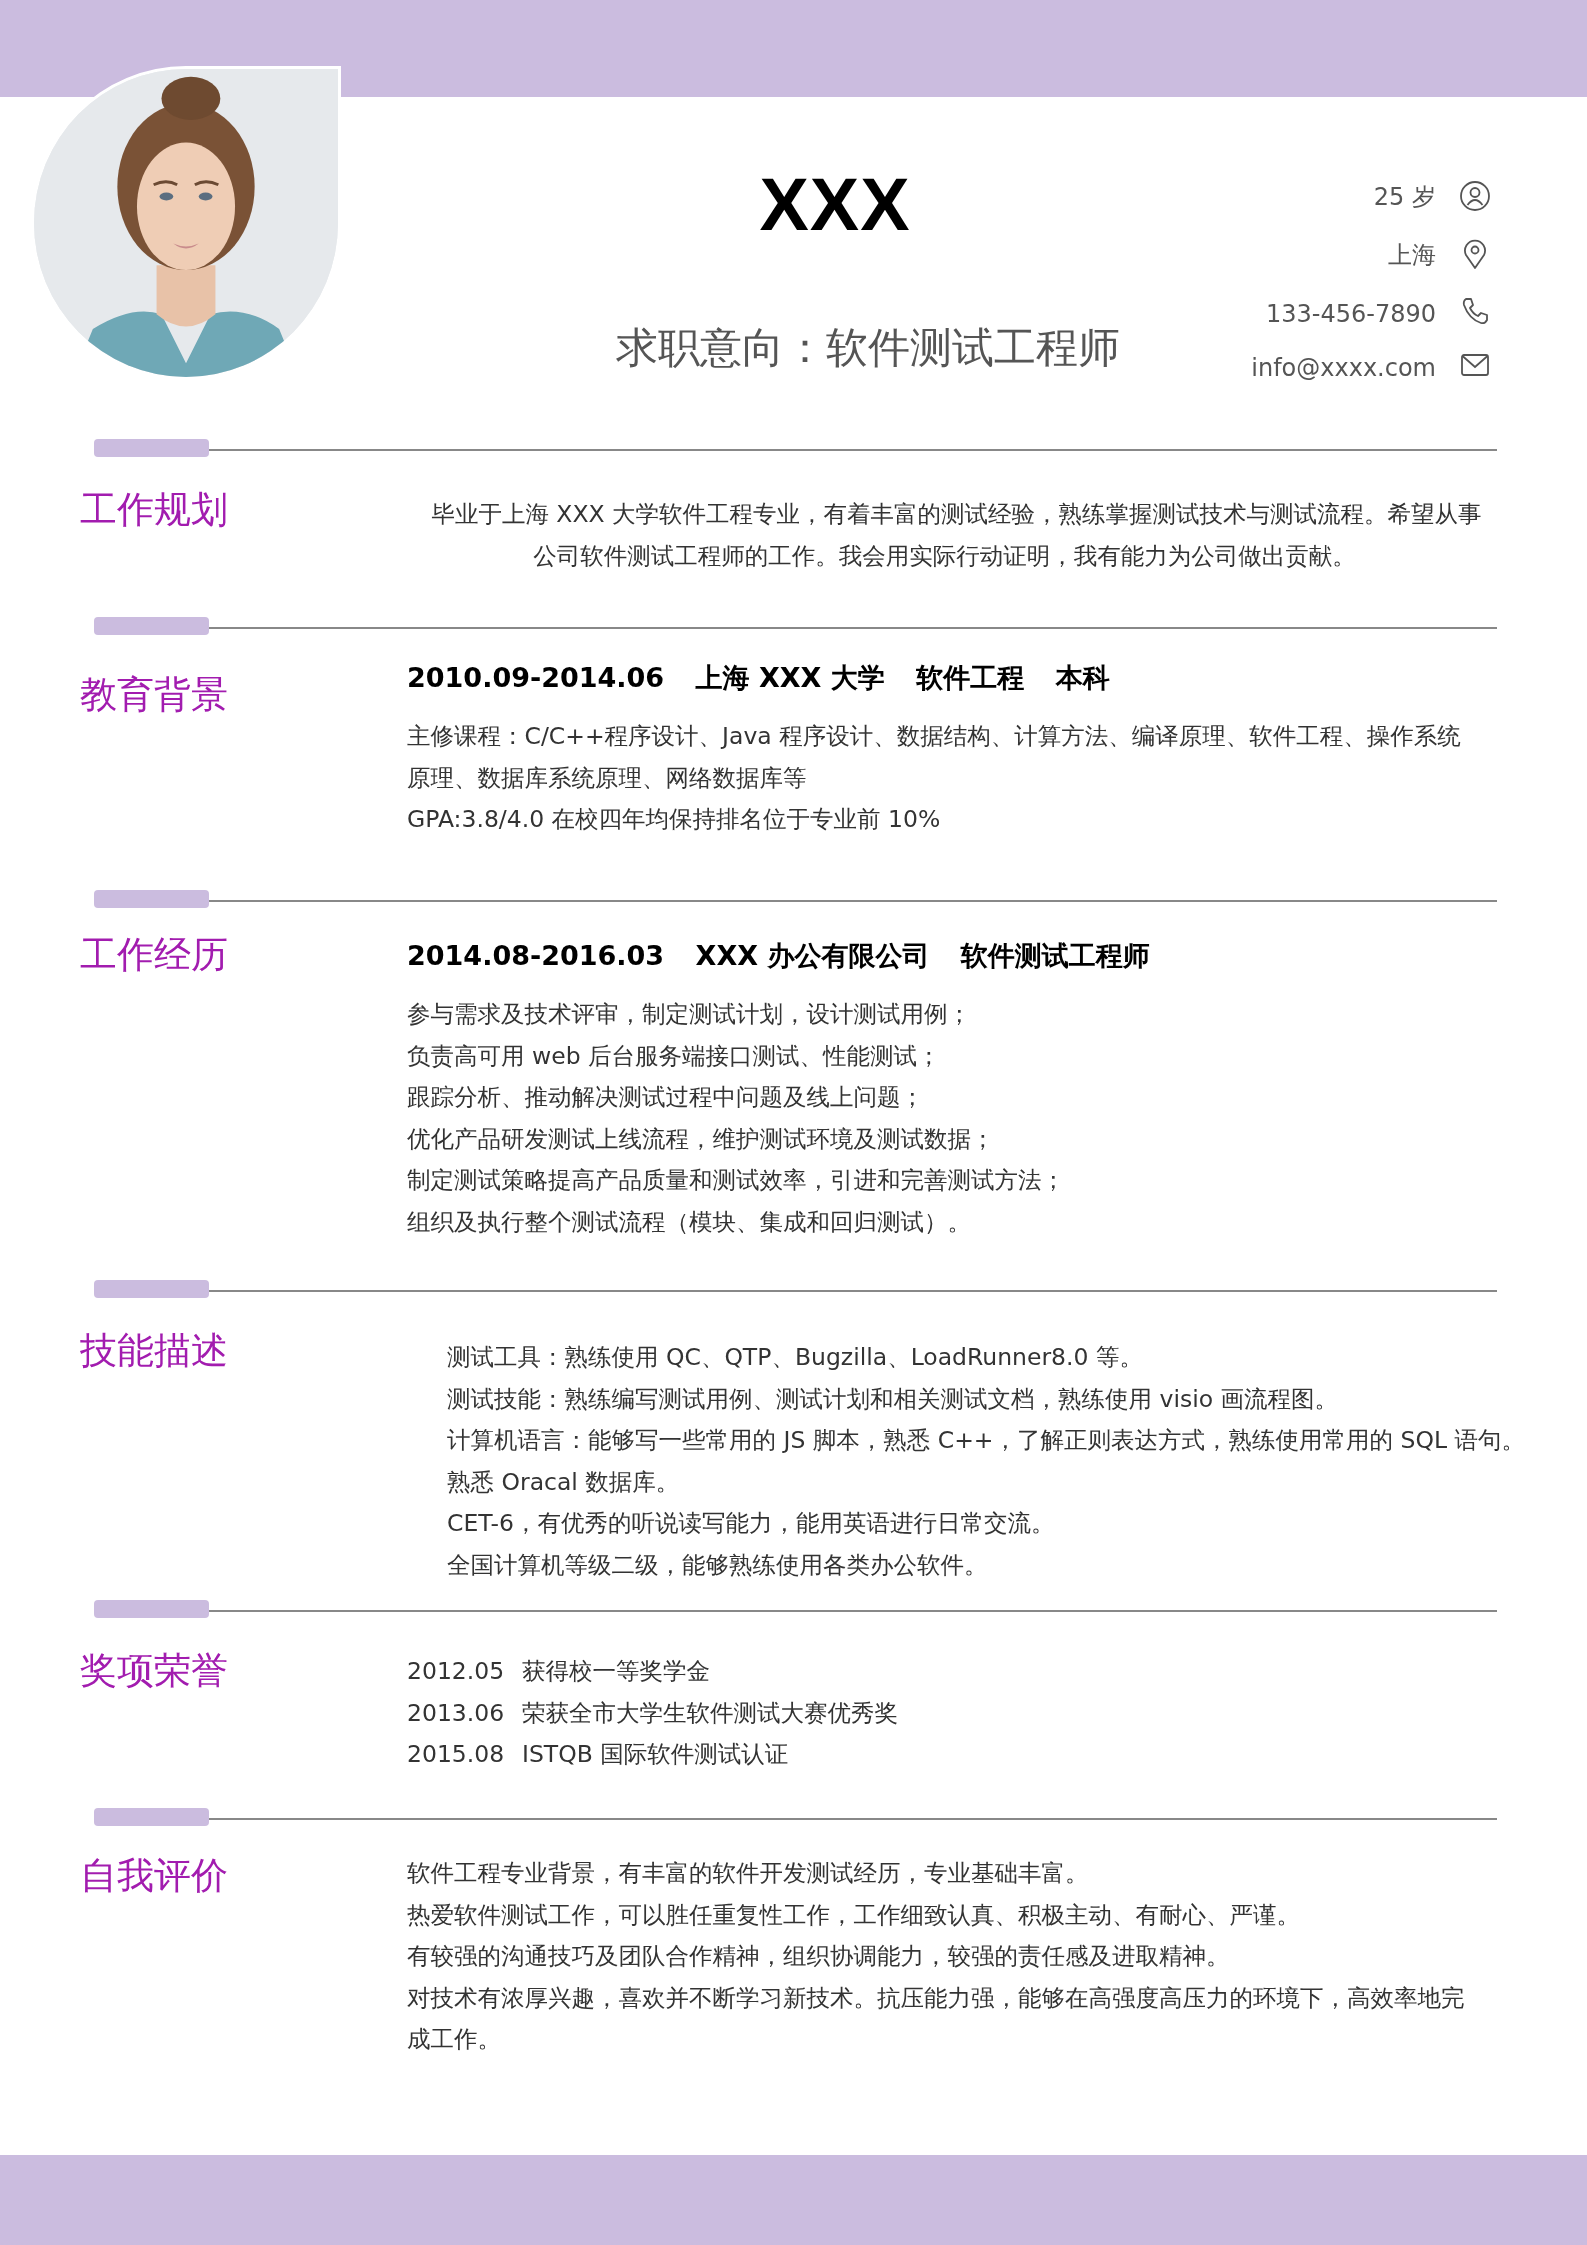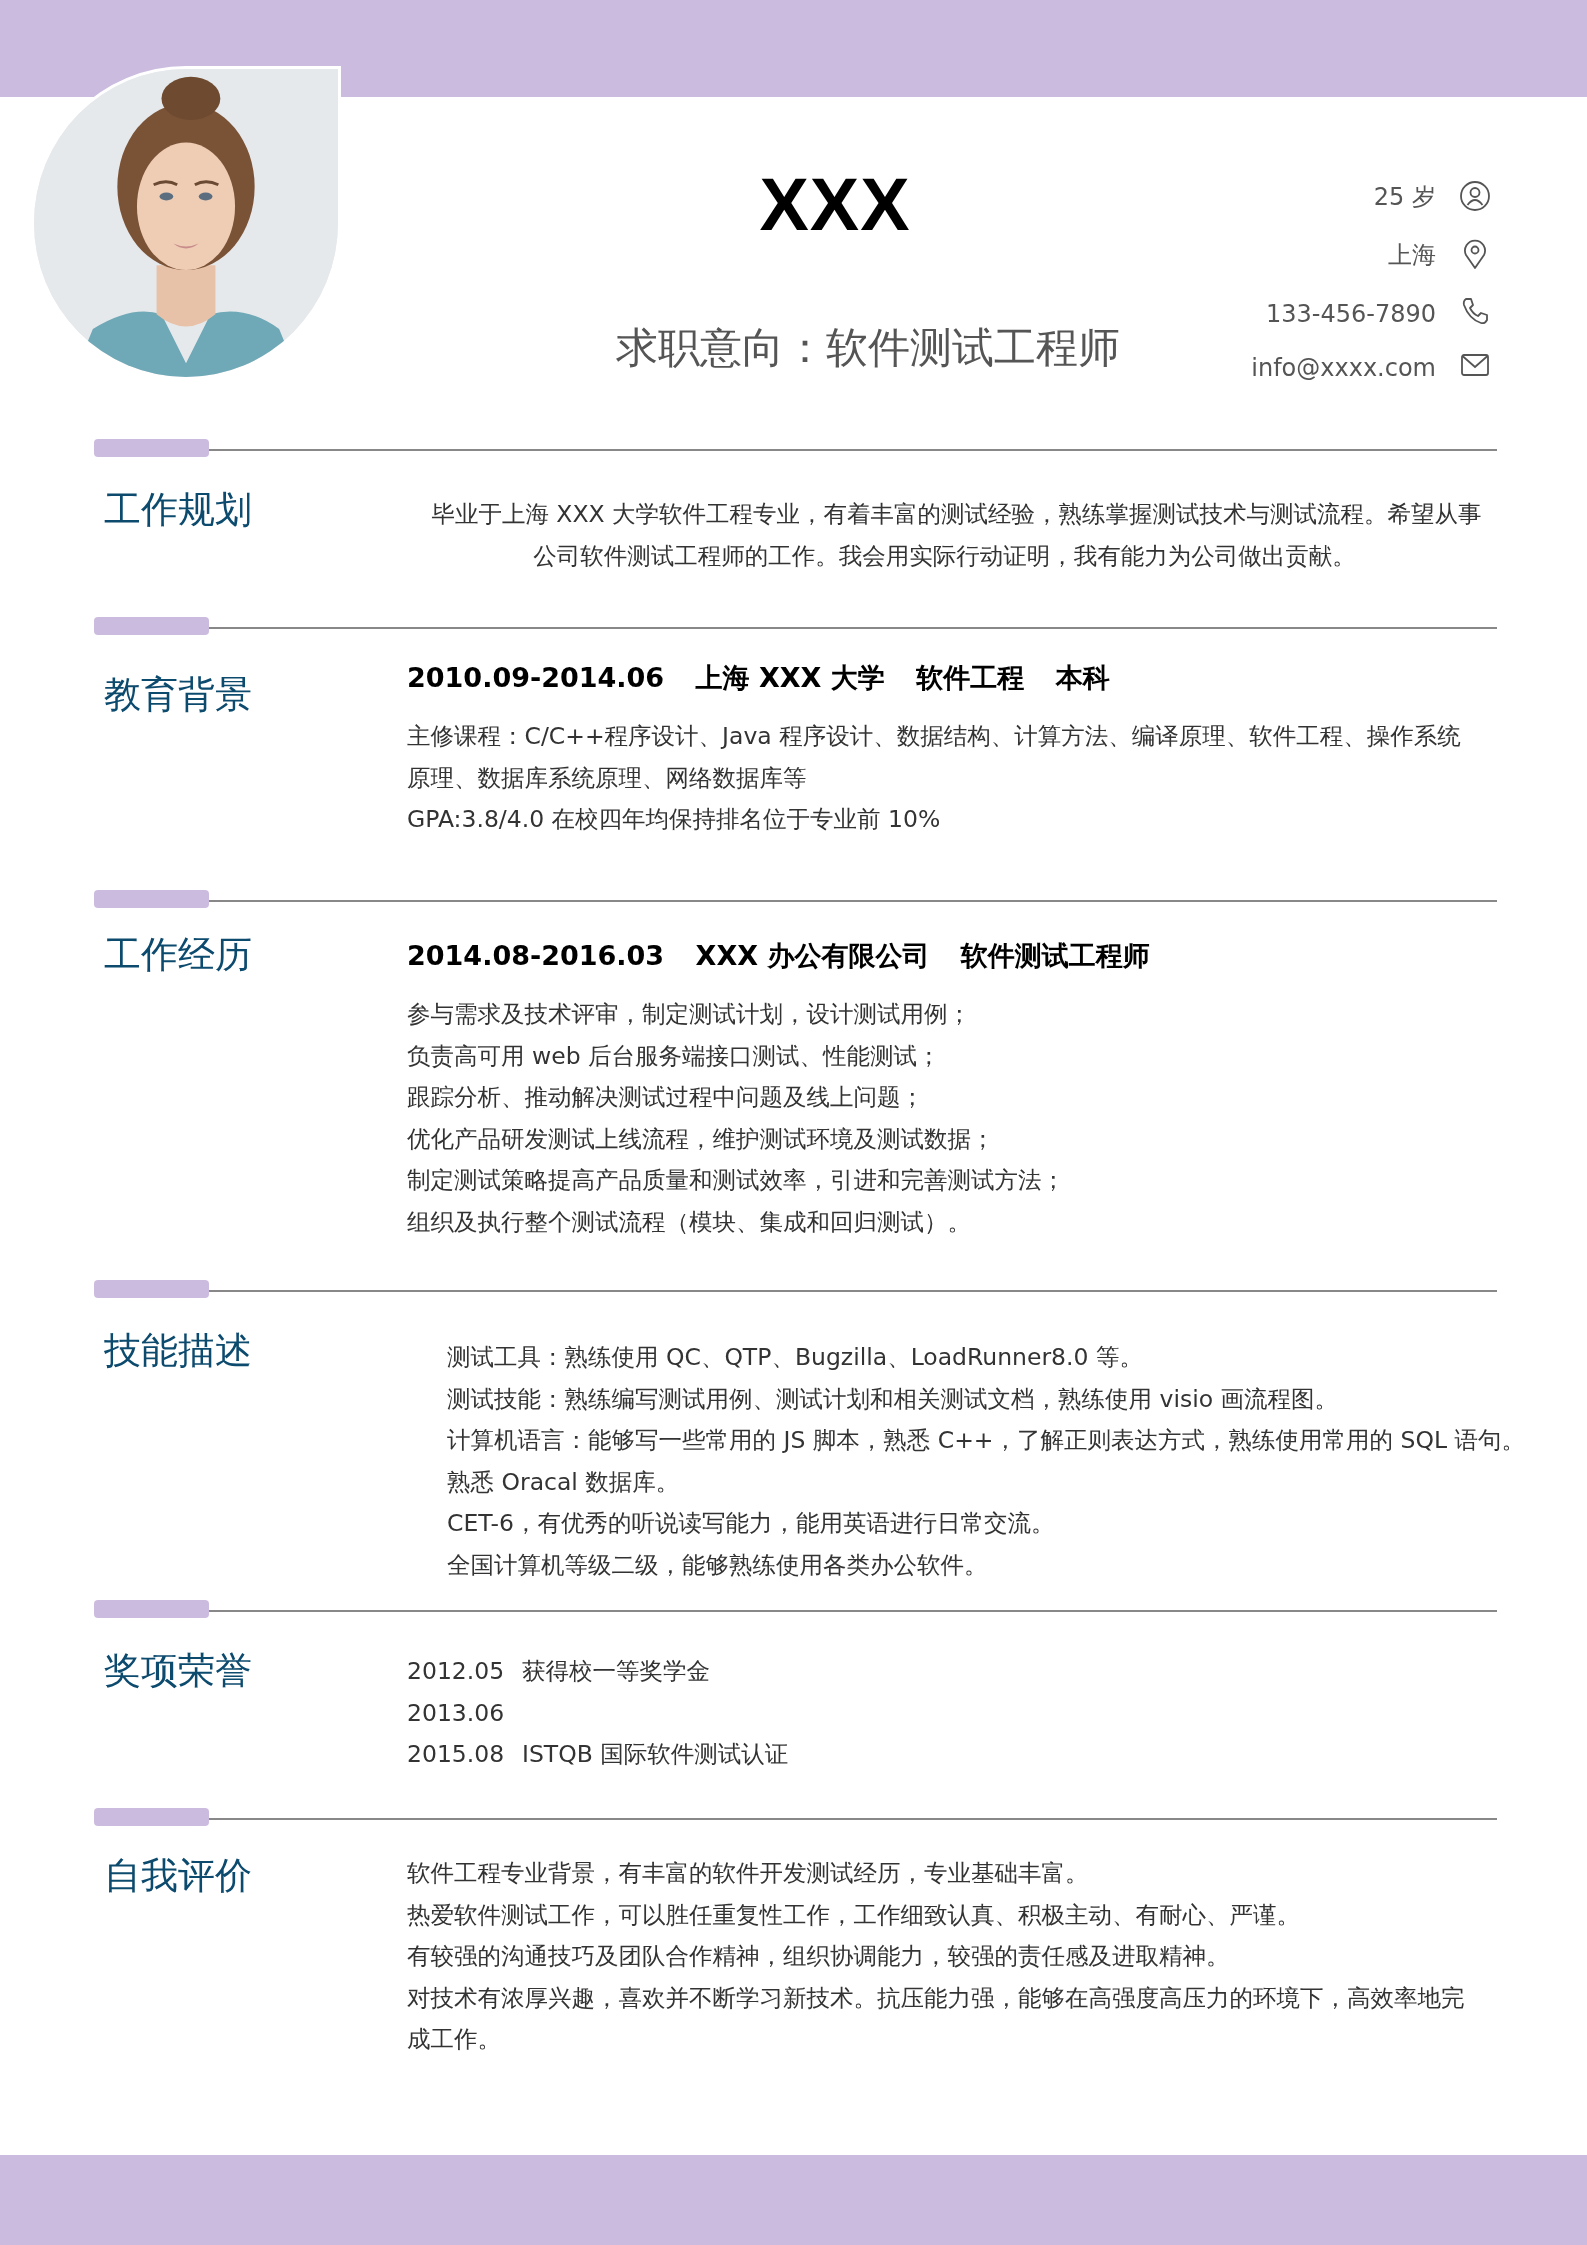--- a/index.html
+++ b/index.html
@@ -30,21 +30,21 @@
 
   .contact { position: absolute; right: 95px; width: 420px; height: 40px; display: flex; align-items: flex-end; justify-content: flex-end; }
   .contact .ctext { font-size: 24px; color: #555; margin-right: 22px; white-space: nowrap; }
   .contact .cicon { width: 34px; height: 34px; display: flex; align-items: center; justify-content: center; }
   .contact .cicon svg { width: 32px; height: 32px; }
 
   .divider { position: absolute; left: 94px; width: 1403px; height: 20px; }
   .divider .tab { position: absolute; left: 0; top: 0; width: 115px; height: 18px; background: #CBBCDF; border-radius: 4px; }
   .divider .rule { position: absolute; left: 115px; top: 10px; right: 0; height: 2px; background: #888; }
 
-  .sec-title { position: absolute; left: 104px; font-size: 37px; color: #0c4a6e; line-height: 50px; white-space: nowrap; }
+  .sec-title { position: absolute; left: 80px; font-size: 37px; color: #a21caf; line-height: 50px; white-space: nowrap; }
 
   .sec-body { position: absolute; left: 407px; width: 1075px; font-size: 23.5px; color: #333; line-height: 41.5px; }
   .sec-body .line { white-space: nowrap; }
   .sec-body .para { text-indent: 24px; white-space: normal; }
   .sec-body .head { font-weight: bold; font-size: 27px; color: #000; line-height: 44px; margin-bottom: 16px; white-space: nowrap; }
   .sec-body .head span { margin-right: 22px; }
   .award { display: flex; white-space: nowrap; }
   .award .date { width: 115px; }
 </style>
 </head>
@@ -180,20 +180,21 @@
   <div class="rule"></div>
 </div>
 <div class="sec-title" style="top:1646px;">奖项荣誉</div>
 <div class="sec-body" style="top:1651px;">
   <div class="award">
     <span class="date">2012.05</span>
     <span>获得校一等奖学金</span>
   </div>
   <div class="award">
     <span class="date">2013.06</span>
+    <span>荣获全市大学生软件测试大赛优秀奖</span>
   </div>
   <div class="award">
     <span class="date">2015.08</span>
     <span>ISTQB 国际软件测试认证</span>
   </div>
 </div>
 
 <div class="divider" style="top:1808px;">
   <div class="tab"></div>
   <div class="rule"></div>

